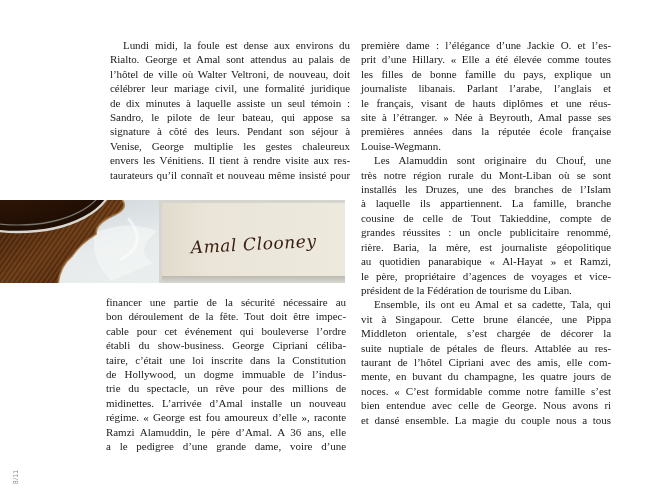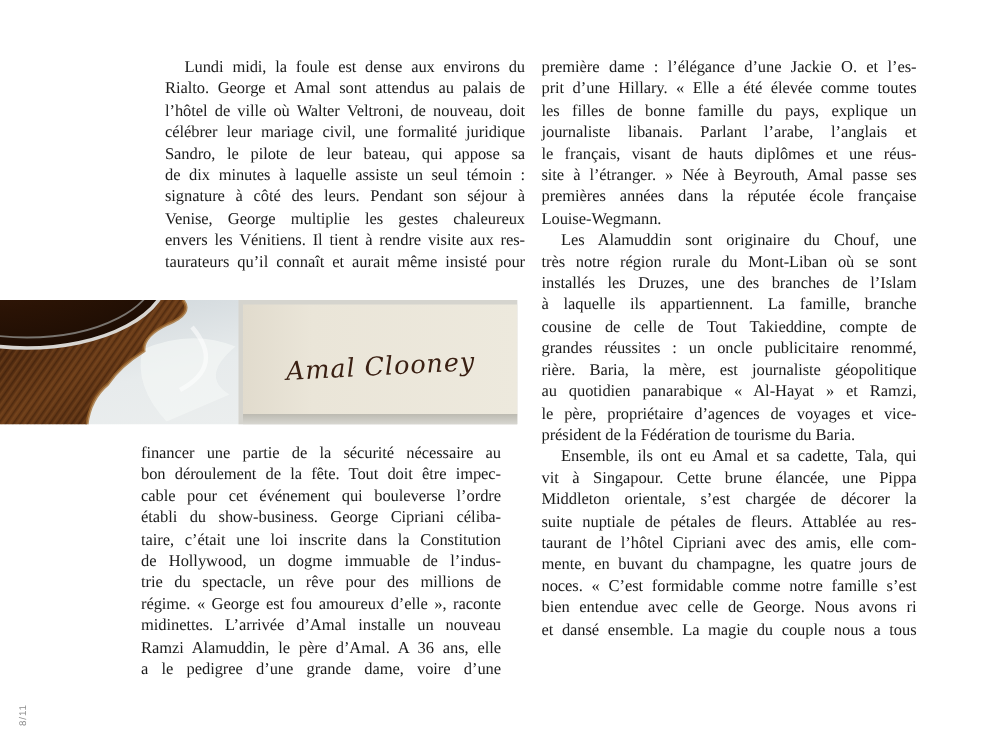--- a/index.html
+++ b/index.html
@@ -11,21 +11,21 @@
     font-family: "Liberation Serif", "DejaVu Serif", serif;
     color: #1b1b1b;
   }
   .col {
     position: absolute;
     font-size: 11px;
     line-height: 14.4px;
     letter-spacing: -0.05px;
   }
   .col.lt { left: 110px; top: 38px;  width: 240px; }
-  .col.lb { left: 94px; top: 295px; width: 240px; }
+  .col.lb { left: 106px; top: 295px; width: 240px; }
   .col.rc { left: 361px; top: 38px;  width: 250px; }
   .tline { text-align: justify; text-align-last: justify; white-space: normal; }
   .tline.ind { text-indent: 13px; }
   .tline.end { text-align-last: left; }
   .photo {
     position: absolute;
     left: 0; top: 200px;
     width: 345px; height: 83px;
   }
   .photo svg { display:block; }
@@ -51,26 +51,26 @@
 
 <div class="page">
 
   <div class="folio">8/11</div>
 
   <div class="col lt">
       <div class="tline ind">Lundi midi, la foule est dense aux environs du</div>
       <div class="tline">Rialto. George et Amal sont attendus au palais de</div>
       <div class="tline">l’hôtel de ville où Walter Veltroni, de nouveau, doit</div>
       <div class="tline">célébrer leur mariage civil, une formalité juridique</div>
+      <div class="tline">de dix minutes à laquelle assiste un seul témoin :</div>
       <div class="tline">Sandro, le pilote de leur bateau, qui appose sa</div>
-      <div class="tline">de dix minutes à laquelle assiste un seul témoin :</div>
       <div class="tline">signature à côté des leurs. Pendant son séjour à</div>
       <div class="tline">Venise, George multiplie les gestes chaleureux</div>
       <div class="tline">envers les Vénitiens. Il tient à rendre visite aux res-</div>
-      <div class="tline">taurateurs qu’il connaît et aurait même insisté pour</div>
+      <div class="tline">taurateurs qu’il connaît et nouveau même insisté pour</div>
     </div>
 
   <div class="photo">
     <svg width="345" height="83" viewBox="0 0 345 83">
       <defs>
         <linearGradient id="ceramic" x1="0" y1="0" x2="1" y2="1">
           <stop offset="0" stop-color="#c9d1d6"></stop>
           <stop offset="0.45" stop-color="#e7ebec"></stop>
           <stop offset="1" stop-color="#eff1f0"></stop>
         </linearGradient>
@@ -119,22 +119,22 @@
   </div>
 
   <div class="col lb">
       <div class="tline">financer une partie de la sécurité nécessaire au</div>
       <div class="tline">bon déroulement de la fête. Tout doit être impec-</div>
       <div class="tline">cable pour cet événement qui bouleverse l’ordre</div>
       <div class="tline">établi du show-business. George Cipriani céliba-</div>
       <div class="tline">taire, c’était une loi inscrite dans la Constitution</div>
       <div class="tline">de Hollywood, un dogme immuable de l’indus-</div>
       <div class="tline">trie du spectacle, un rêve pour des millions de</div>
+      <div class="tline">midinettes. L’arrivée d’Amal installe un nouveau</div>
       <div class="tline">régime. « George est fou amoureux d’elle », raconte</div>
-      <div class="tline">midinettes. L’arrivée d’Amal installe un nouveau</div>
       <div class="tline">Ramzi Alamuddin, le père d’Amal. A 36 ans, elle</div>
       <div class="tline">a le pedigree d’une grande dame, voire d’une</div>
     </div>
 
   <div class="col rc">
       <div class="tline">première dame : l’élégance d’une Jackie O. et l’es-</div>
       <div class="tline">prit d’une Hillary. « Elle a été élevée comme toutes</div>
       <div class="tline">les filles de bonne famille du pays, explique un</div>
       <div class="tline">journaliste libanais. Parlant l’arabe, l’anglais et</div>
       <div class="tline">le français, visant de hauts diplômes et une réus-</div>
@@ -143,21 +143,21 @@
       <div class="tline end">Louise-Wegmann.</div>
       <div class="tline ind">Les Alamuddin sont originaire du Chouf, une</div>
       <div class="tline">très notre région rurale du Mont-Liban où se sont</div>
       <div class="tline">installés les Druzes, une des branches de l’Islam</div>
       <div class="tline">à laquelle ils appartiennent. La famille, branche</div>
       <div class="tline">cousine de celle de Tout Takieddine, compte de</div>
       <div class="tline">grandes réussites : un oncle publicitaire renommé,</div>
       <div class="tline">rière. Baria, la mère, est journaliste géopolitique</div>
       <div class="tline">au quotidien panarabique « Al-Hayat » et Ramzi,</div>
       <div class="tline">le père, propriétaire d’agences de voyages et vice-</div>
-      <div class="tline end">président de la Fédération de tourisme du Baria.</div>
+      <div class="tline end">président de la Fédération de tourisme du Liban.</div>
       <div class="tline ind">Ensemble, ils ont eu Amal et sa cadette, Tala, qui</div>
       <div class="tline">vit à Singapour. Cette brune élancée, une Pippa</div>
       <div class="tline">Middleton orientale, s’est chargée de décorer la</div>
       <div class="tline">suite nuptiale de pétales de fleurs. Attablée au res-</div>
       <div class="tline">taurant de l’hôtel Cipriani avec des amis, elle com-</div>
       <div class="tline">mente, en buvant du champagne, les quatre jours de</div>
       <div class="tline">noces. « C’est formidable comme notre famille s’est</div>
       <div class="tline">bien entendue avec celle de George. Nous avons ri</div>
       <div class="tline">et dansé ensemble. La magie du couple nous a tous</div>
     </div>

